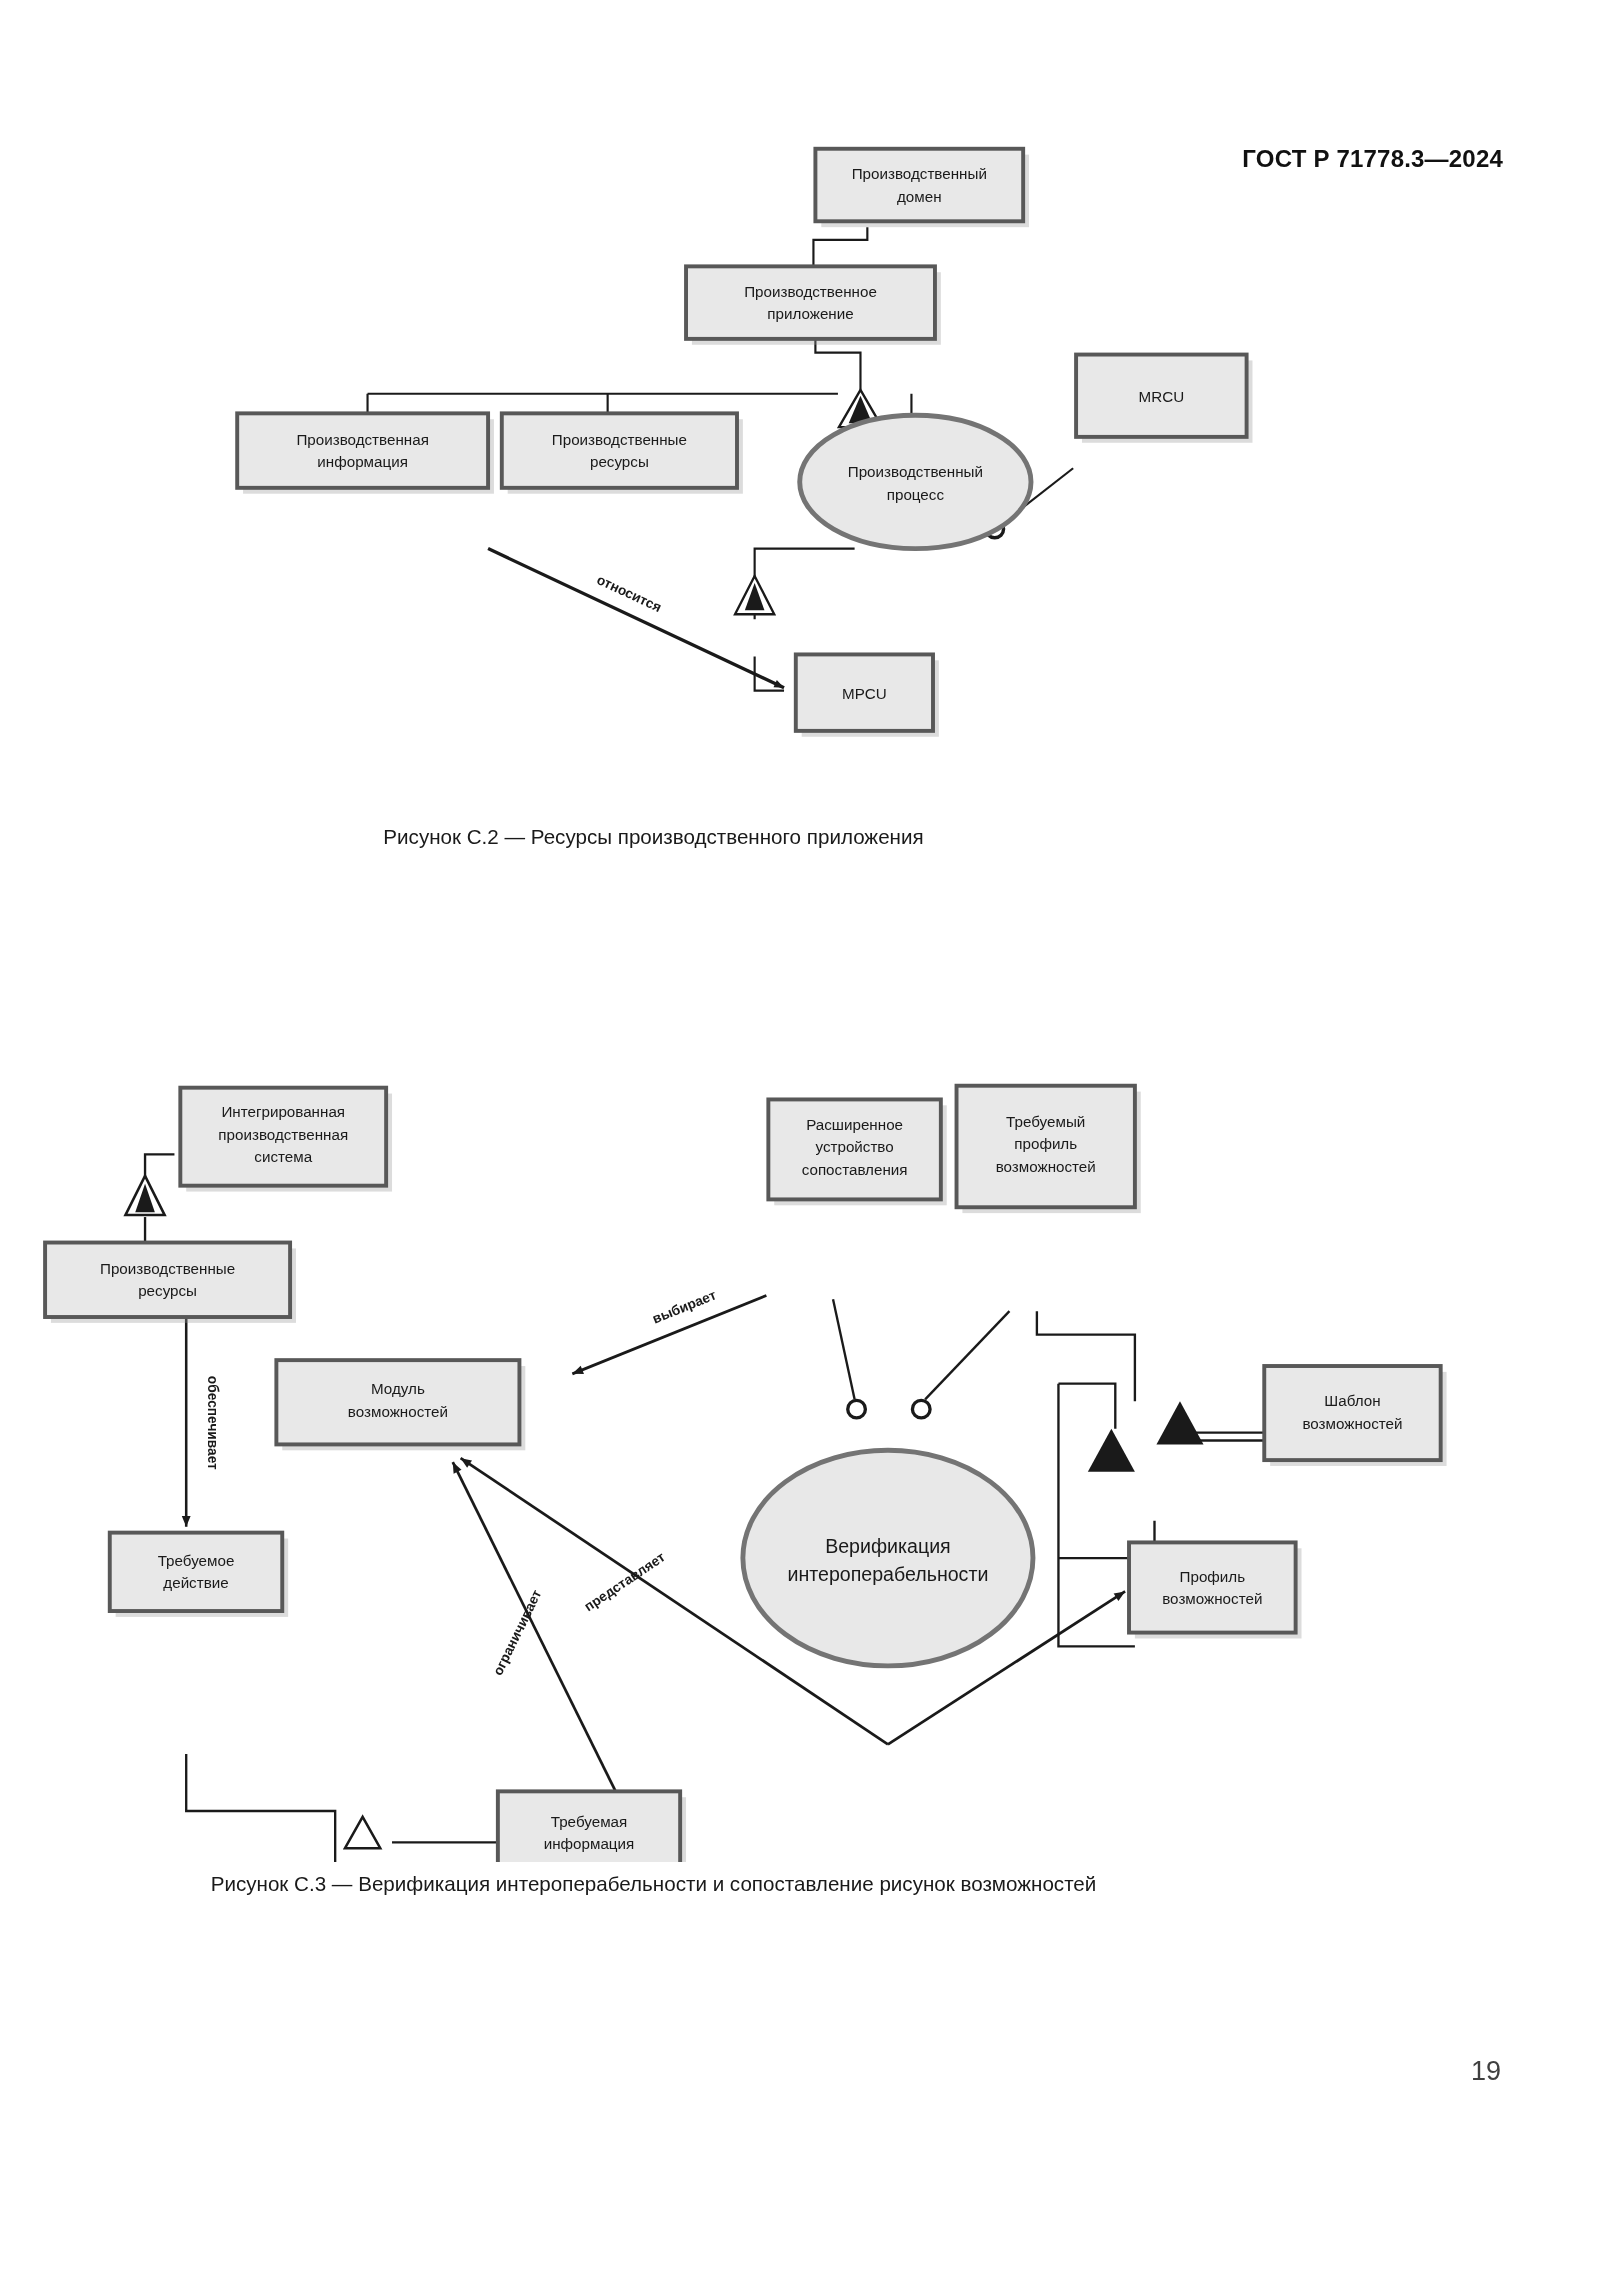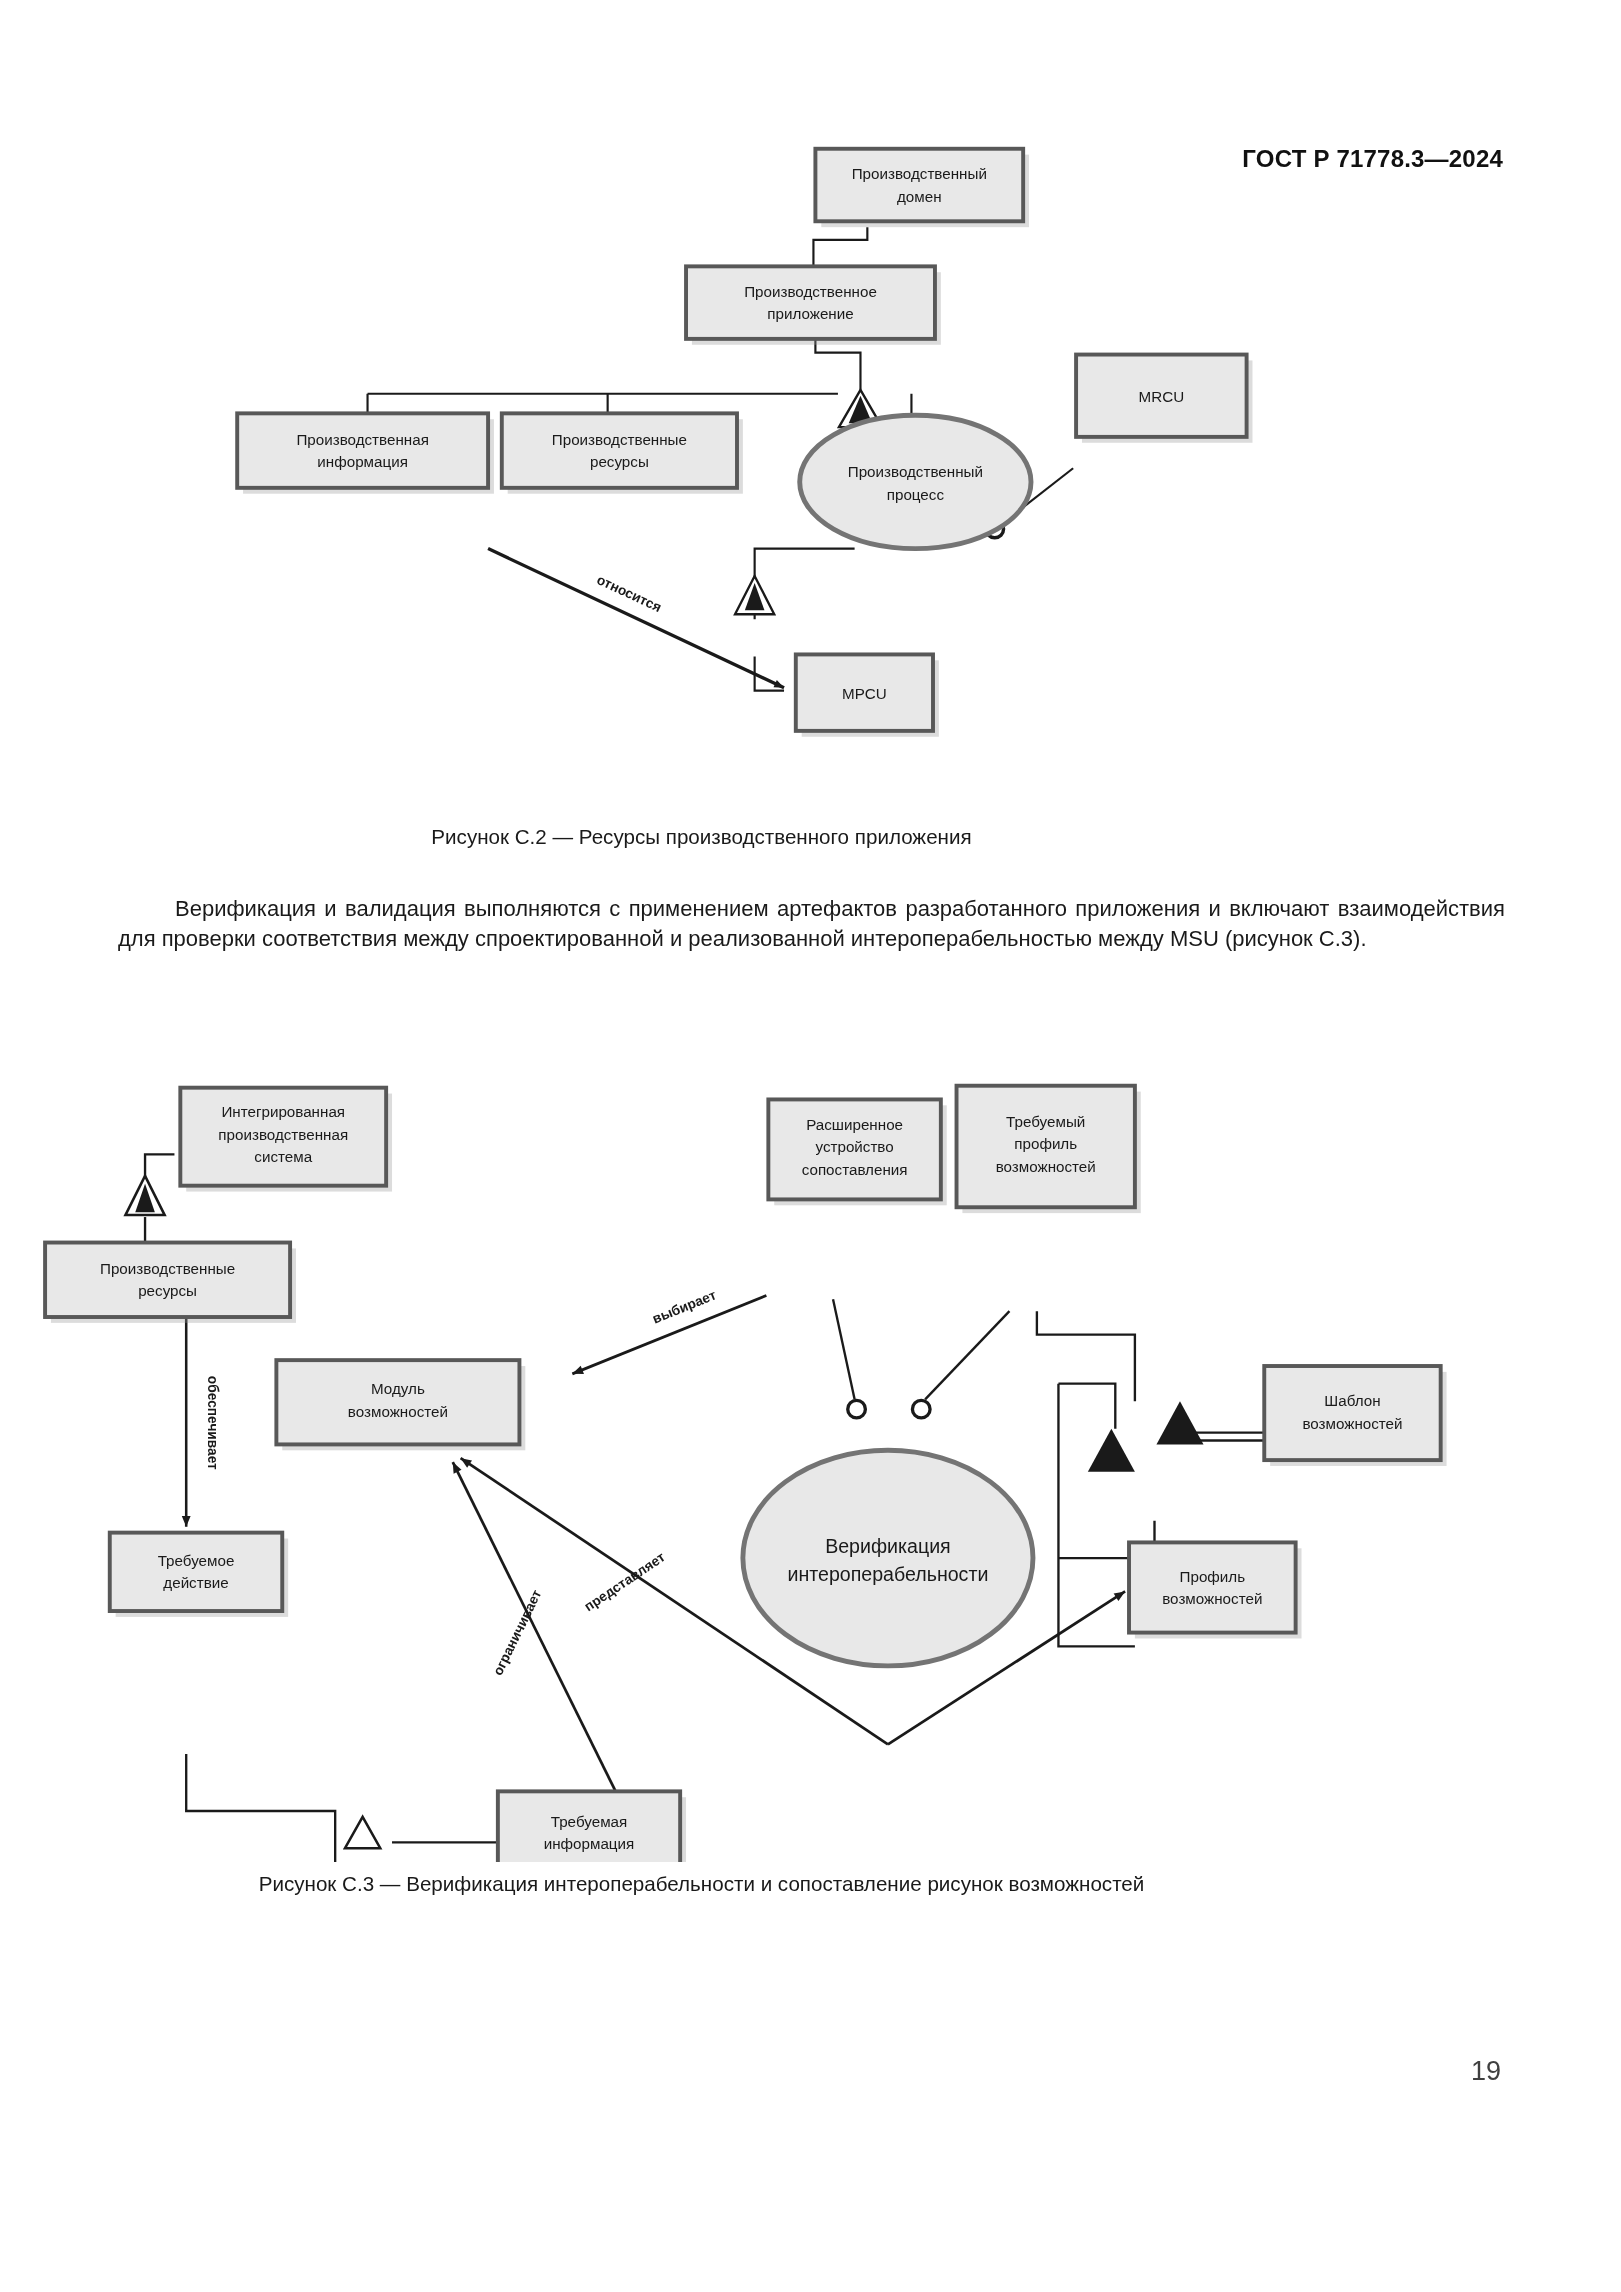--- a/index.html
+++ b/index.html
@@ -20,21 +20,21 @@
     font-size:24px; font-weight:bold; letter-spacing:0.2px;
     color:#111;
   }
 
   
   .figure { position:absolute; left:0; width:1621px; }
   .fig-svg { display:block; }
 
   .fig-caption {
     position:absolute; width:1307px; text-align:center;
-    font-size:20.6px; color:#1a1a1a;margin-left:48px;
+    font-size:20.6px; color:#1a1a1a;
   }
 
   
   .body-para {
     position:absolute; left:118px; width:1387px;
     font-size:22px; line-height:30px; color:#1a1a1a;
     text-align:justify;
     text-indent:57px;
   }
 
@@ -146,21 +146,20 @@
       <g>
         <rect x="818" y="534" width="140" height="78" fill="#9b9b9b" opacity="0.35"></rect>
         <rect x="812" y="528" width="140" height="78" fill="#e8e8e8" stroke="#585858" stroke-width="4"></rect>
         <text class="node-label" x="882" y="573">MPCU</text>
       </g>
     </svg>
 
     <div class="fig-caption" style="top:688px;">Рисунок С.2 — Ресурсы производственного приложения</div>
   </div>
 
-  <div class="body-para" style="top:894px;">Верификация и валидация выполняются с применением артефактов разработанного приложения и включают взаимодействия для проверки соответствия между спроектированной и реализованной интероперабельностью между MSU (рисунок С.3).</div>
 
   <div class="figure" style="top:1068px; height:794px;">
     <svg class="fig-svg" width="1621" height="794" viewBox="0 0 1654 810">
       <defs>
         <marker id="c3-arrow" markerWidth="16" markerHeight="16" refX="12" refY="5.5" orient="auto" markerUnits="userSpaceOnUse">
           <path d="M1,1 L12,5.5 L1,10 z" fill="#1a1a1a"></path>
         </marker>
       </defs>
 
       <g stroke="#1a1a1a" fill="none" stroke-width="2.4">

